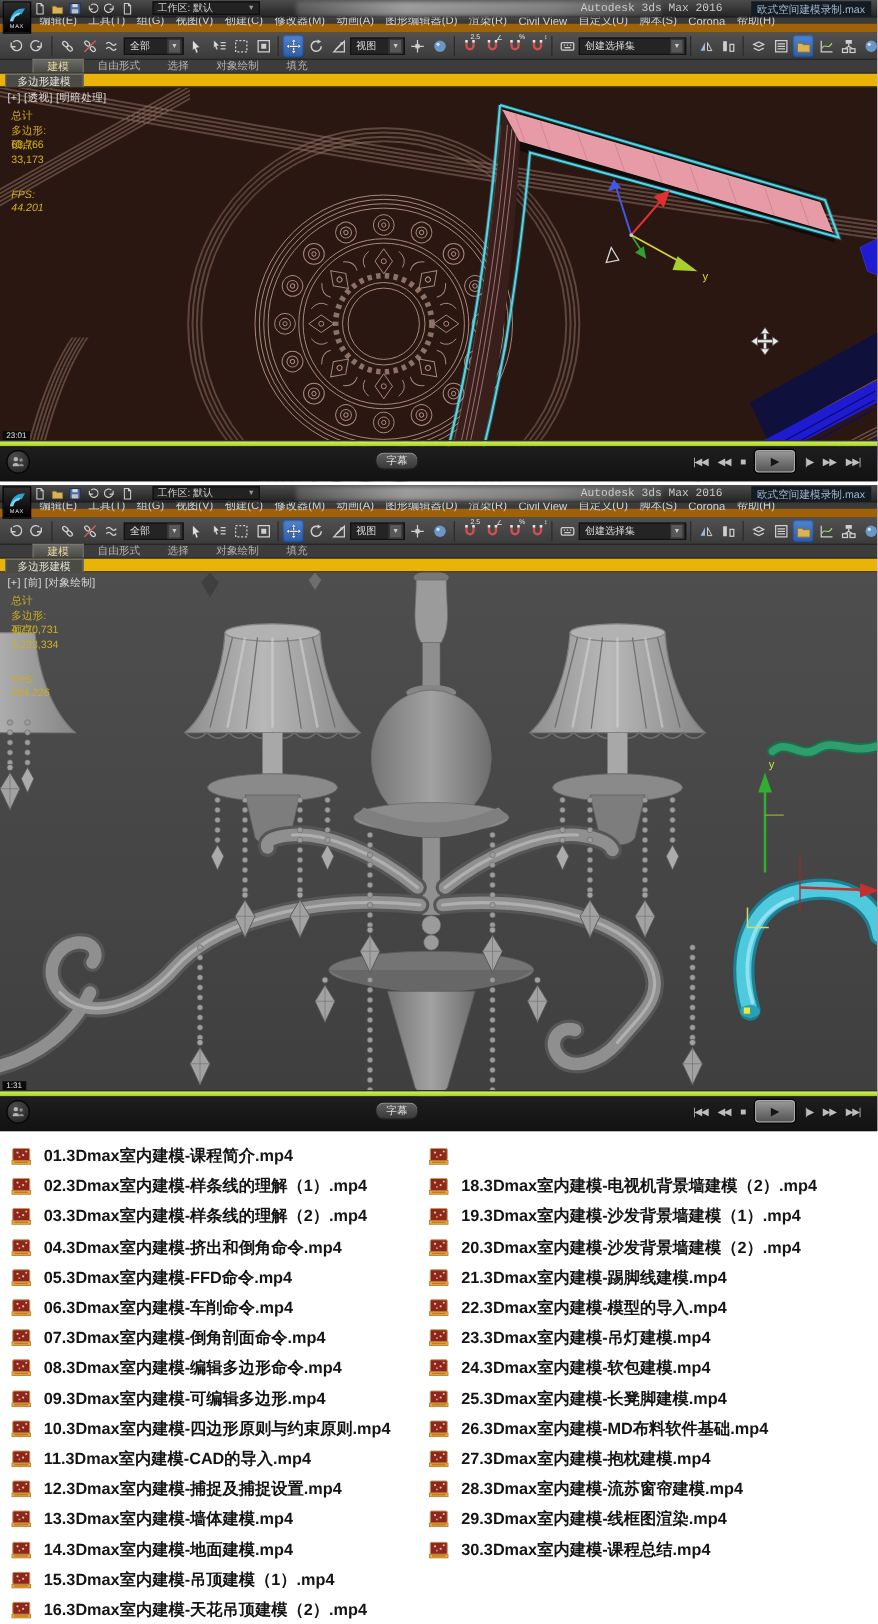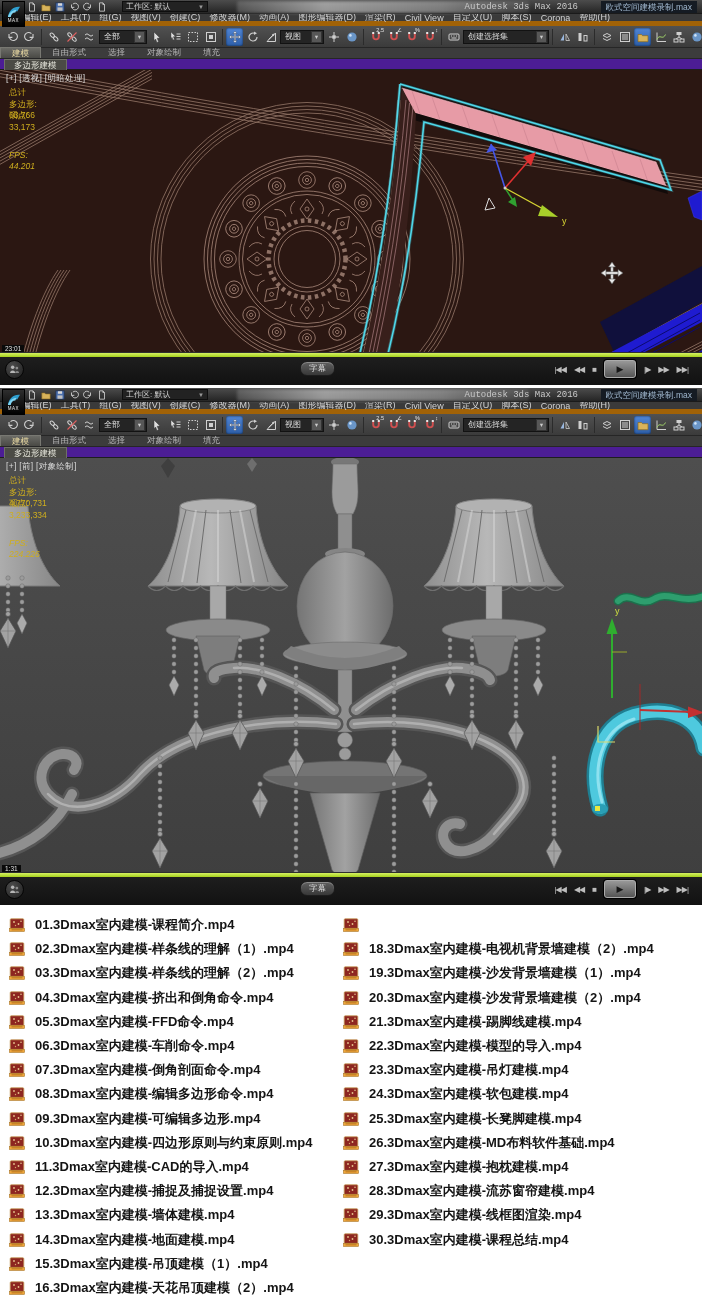--- a/index.html
+++ b/index.html
@@ -14,35 +14,35 @@
   .maxlogo{position:absolute;left:2px;top:1px;width:21px;height:24px;z-index:6;background:linear-gradient(#2e2e2e,#000);border:1px solid #000;display:flex;flex-direction:column;align-items:center;justify-content:center;}
   .maxlogo span{font-size:4.5px;color:#e8e8e8;letter-spacing:.5px;line-height:5px;}
   .qat{position:absolute;left:27px;top:1px;display:flex;gap:4px;align-items:center;height:12px;}
   .qat svg{width:10px;height:10px;}
   .ws{position:absolute;left:122px;top:1px;width:86px;height:11px;background:#222;border:1px solid #0e0e0e;color:#cfcfcf;font-size:8px;display:flex;align-items:center;justify-content:space-between;padding:0 3px;box-sizing:border-box;}
   .ws .arr{font-size:6px;color:#999;}
   .blurpatch{position:absolute;left:237px;top:1px;width:292px;height:12px;border-radius:2px;filter:blur(1.6px);
      background:linear-gradient(90deg,rgba(185,185,185,.25),rgba(238,238,238,.55) 30%,rgba(214,214,214,.45) 70%,rgba(150,150,150,.2));}
   .apptitle{position:absolute;right:124px;top:2px;font-size:9px;color:#c9c9c9;white-space:nowrap;font-family:Liberation Mono, monospace;}
   .docchip{position:absolute;right:5px;top:1px;height:12px;line-height:12px;background:#151b23;padding:0 5px;font-size:8.5px;color:#9fb6cd;white-space:nowrap;}
-  .menubar{height:12px;background:#3a3a3a;display:flex;align-items:center;padding-left:17px;border-bottom:5px solid #a16207;box-sizing:border-box;}
+  .menubar{height:12px;background:#3a3a3a;display:flex;align-items:center;padding-left:27px;border-bottom:7px solid #a16207;box-sizing:border-box;}
   .menubar span{font-size:9px;color:#d4d4d4;padding:0 4.6px;white-space:nowrap;}
   .toolbar{height:22px;background:linear-gradient(#515151,#3b3b3b);display:flex;align-items:center;padding:0 3px;gap:1px;border-bottom:1px solid #262626;box-sizing:border-box;}
   .ti{width:17px;height:18px;display:flex;align-items:center;justify-content:center;border-radius:2px;position:relative;flex:none;}
   .ti svg{width:12px;height:12px;}
   .ti.active{background:linear-gradient(#4f85d6,#2d5ea8);box-shadow:inset 0 0 2px #0a1a30;}
   .ti .sup{position:absolute;right:0;top:-1px;font-size:5.5px;color:#e5e5e5;font-style:normal;}
   .tsep{width:1px;height:16px;background:#2b2b2b;margin:0 2px;flex:none;}
   .tdrop{height:14px;background:#242424;border:1px solid #121212;color:#ddd;font-size:8px;display:flex;align-items:center;justify-content:space-between;padding:0 1px 0 4px;box-sizing:border-box;flex:none;}
   .tdrop .arr{width:9px;height:10px;background:#575757;border:1px solid #333;color:#ccc;font-size:5.5px;display:flex;align-items:center;justify-content:center;margin-left:3px;}
   .w48{width:48px}.w44{width:44px}.w84{width:86px}
-  .ribbontabs{height:11px;background:#3c3c3c;display:flex;align-items:flex-end;padding-left:0;border-bottom:1px solid #262626;box-sizing:border-box;}
+  .ribbontabs{height:11px;background:#3c3c3c;display:flex;align-items:flex-end;padding-left:26px;border-bottom:1px solid #262626;box-sizing:border-box;}
   .ribbontabs span.rtab{font-size:8.5px;color:#b3b3b3;padding:0 11px;height:11px;line-height:11px;white-space:nowrap;}
   .ribbontabs span.rtab:first-of-type{background:linear-gradient(#6b6b66,#494945);color:#e9d9a2;border:1px solid #787872;border-bottom:none;box-sizing:border-box;}
-  .subtabrow{height:11px;background:#4c1d95;position:relative;border-bottom:1px solid #1e1e1e;box-sizing:border-box;padding-left:31px;}
+  .subtabrow{height:11px;background:#eab308;position:relative;border-bottom:1px solid #1e1e1e;box-sizing:border-box;padding-left:31px;}
   .subtab{position:absolute;left:4px;top:0;height:10px;line-height:10px;padding:0 9px;background:#4b4b45;border:1px solid #6f6f67;border-bottom:none;font-size:8.5px;color:#e4e4da;white-space:nowrap;}
 
   
   .viewport{position:relative;width:702px;}
   #vp1{height:315px;background:#2b1712;}
   #vp2{height:447px;background:#454545;}
   .viewport svg.scene{position:absolute;left:0;top:0;}
   .vplabel{position:absolute;left:6px;top:3px;font-size:8.5px;color:#dadada;letter-spacing:.3px;z-index:3;}
   .vstats{position:absolute;left:9px;top:17px;font-size:8.5px;color:#cfae1e;z-index:3;}
   .srow{display:flex;height:11.5px;line-height:11.5px;flex-direction:column;}

